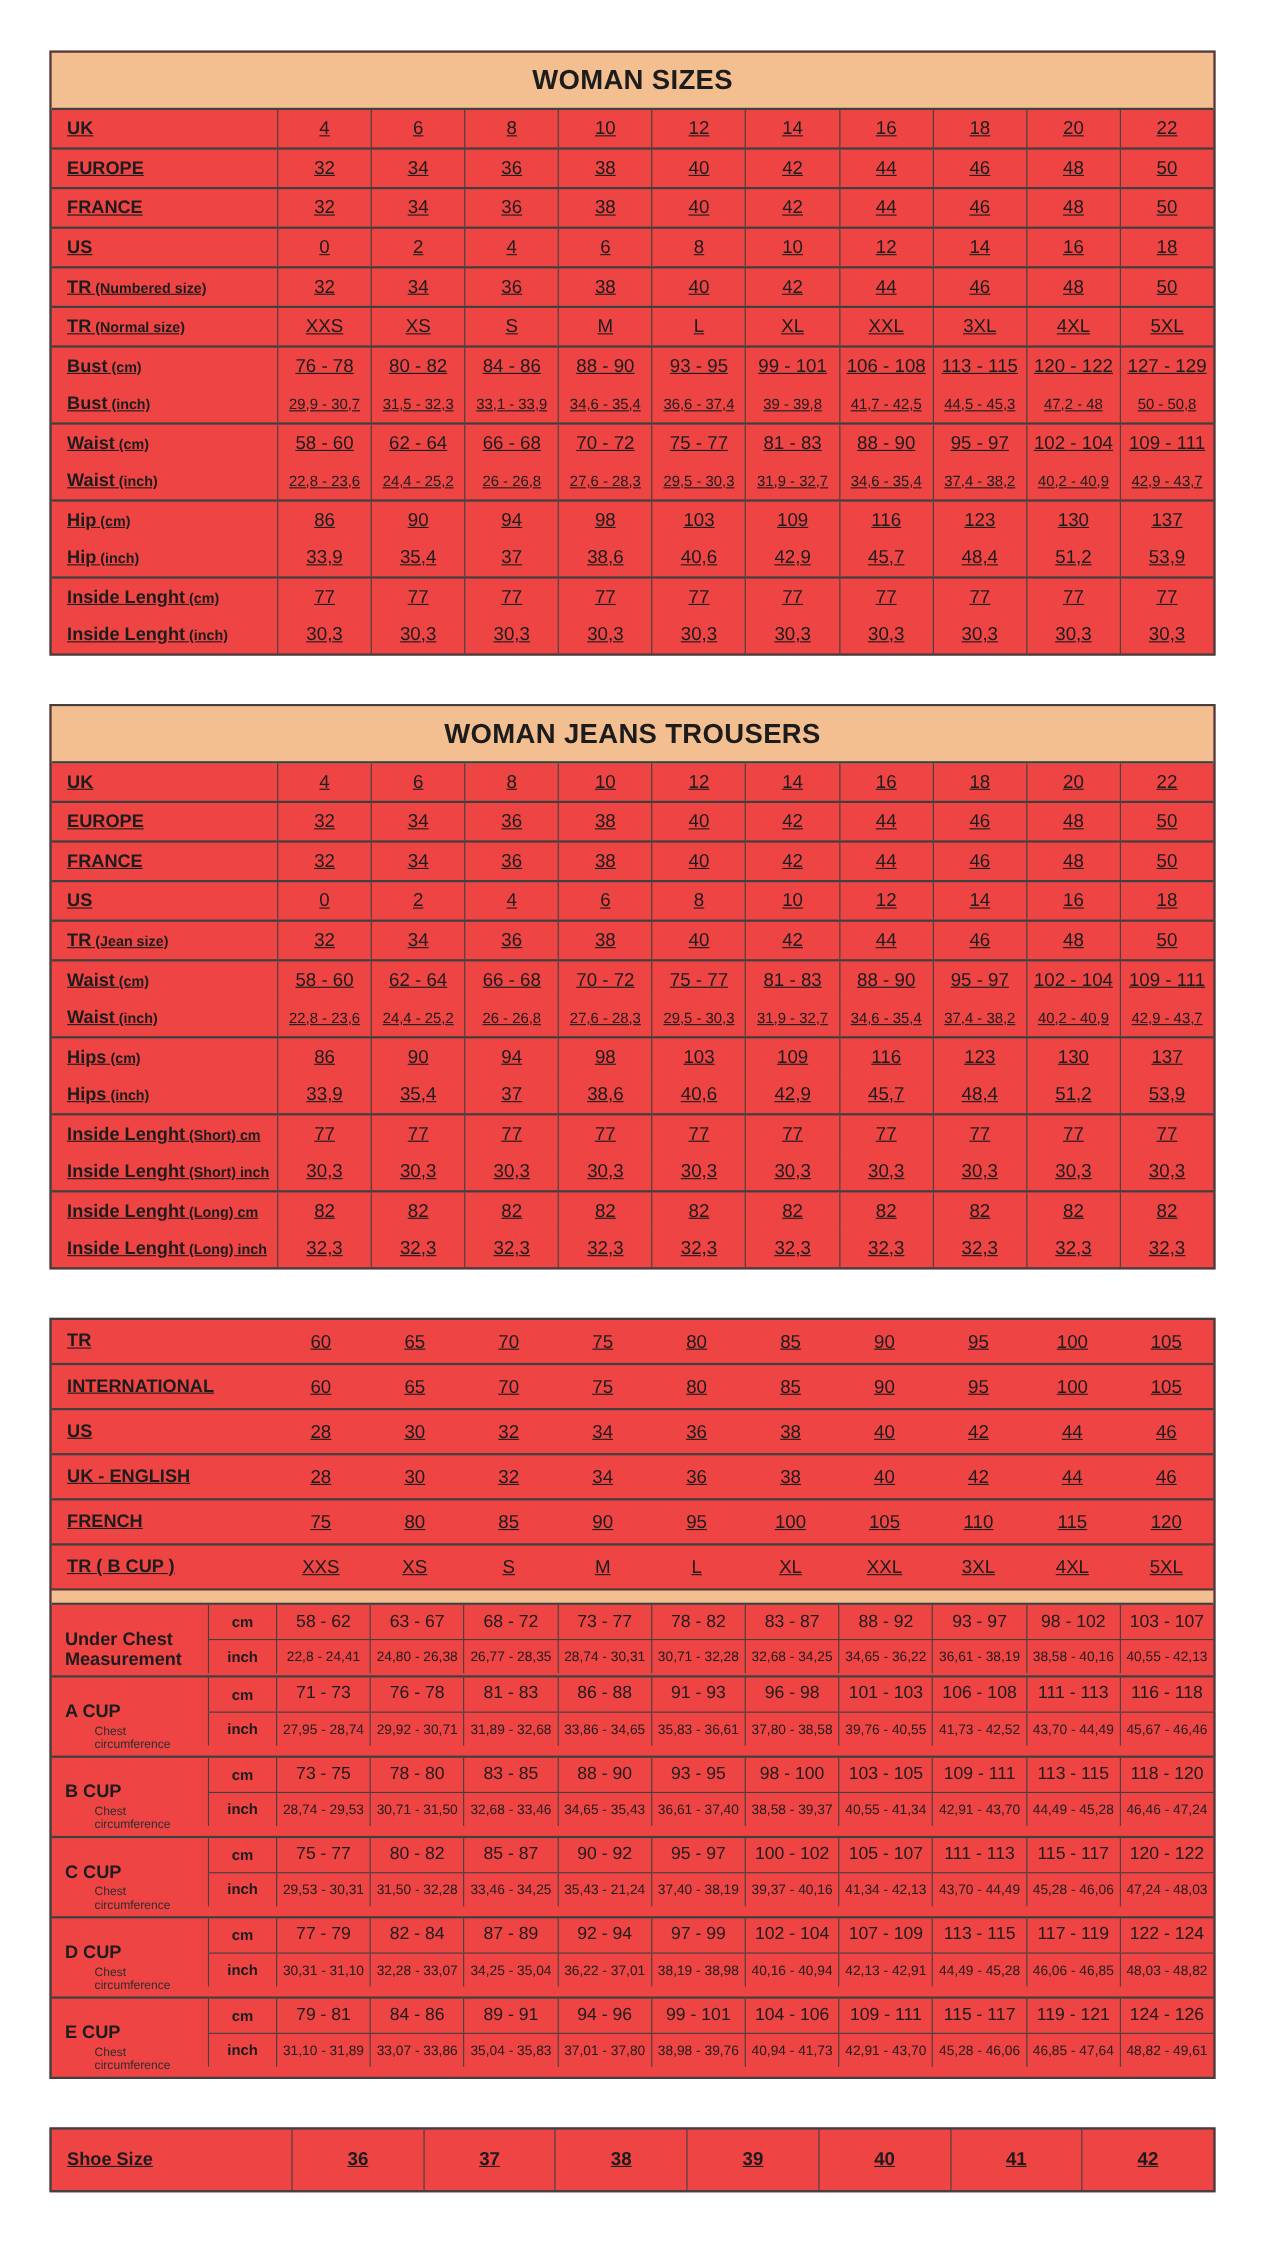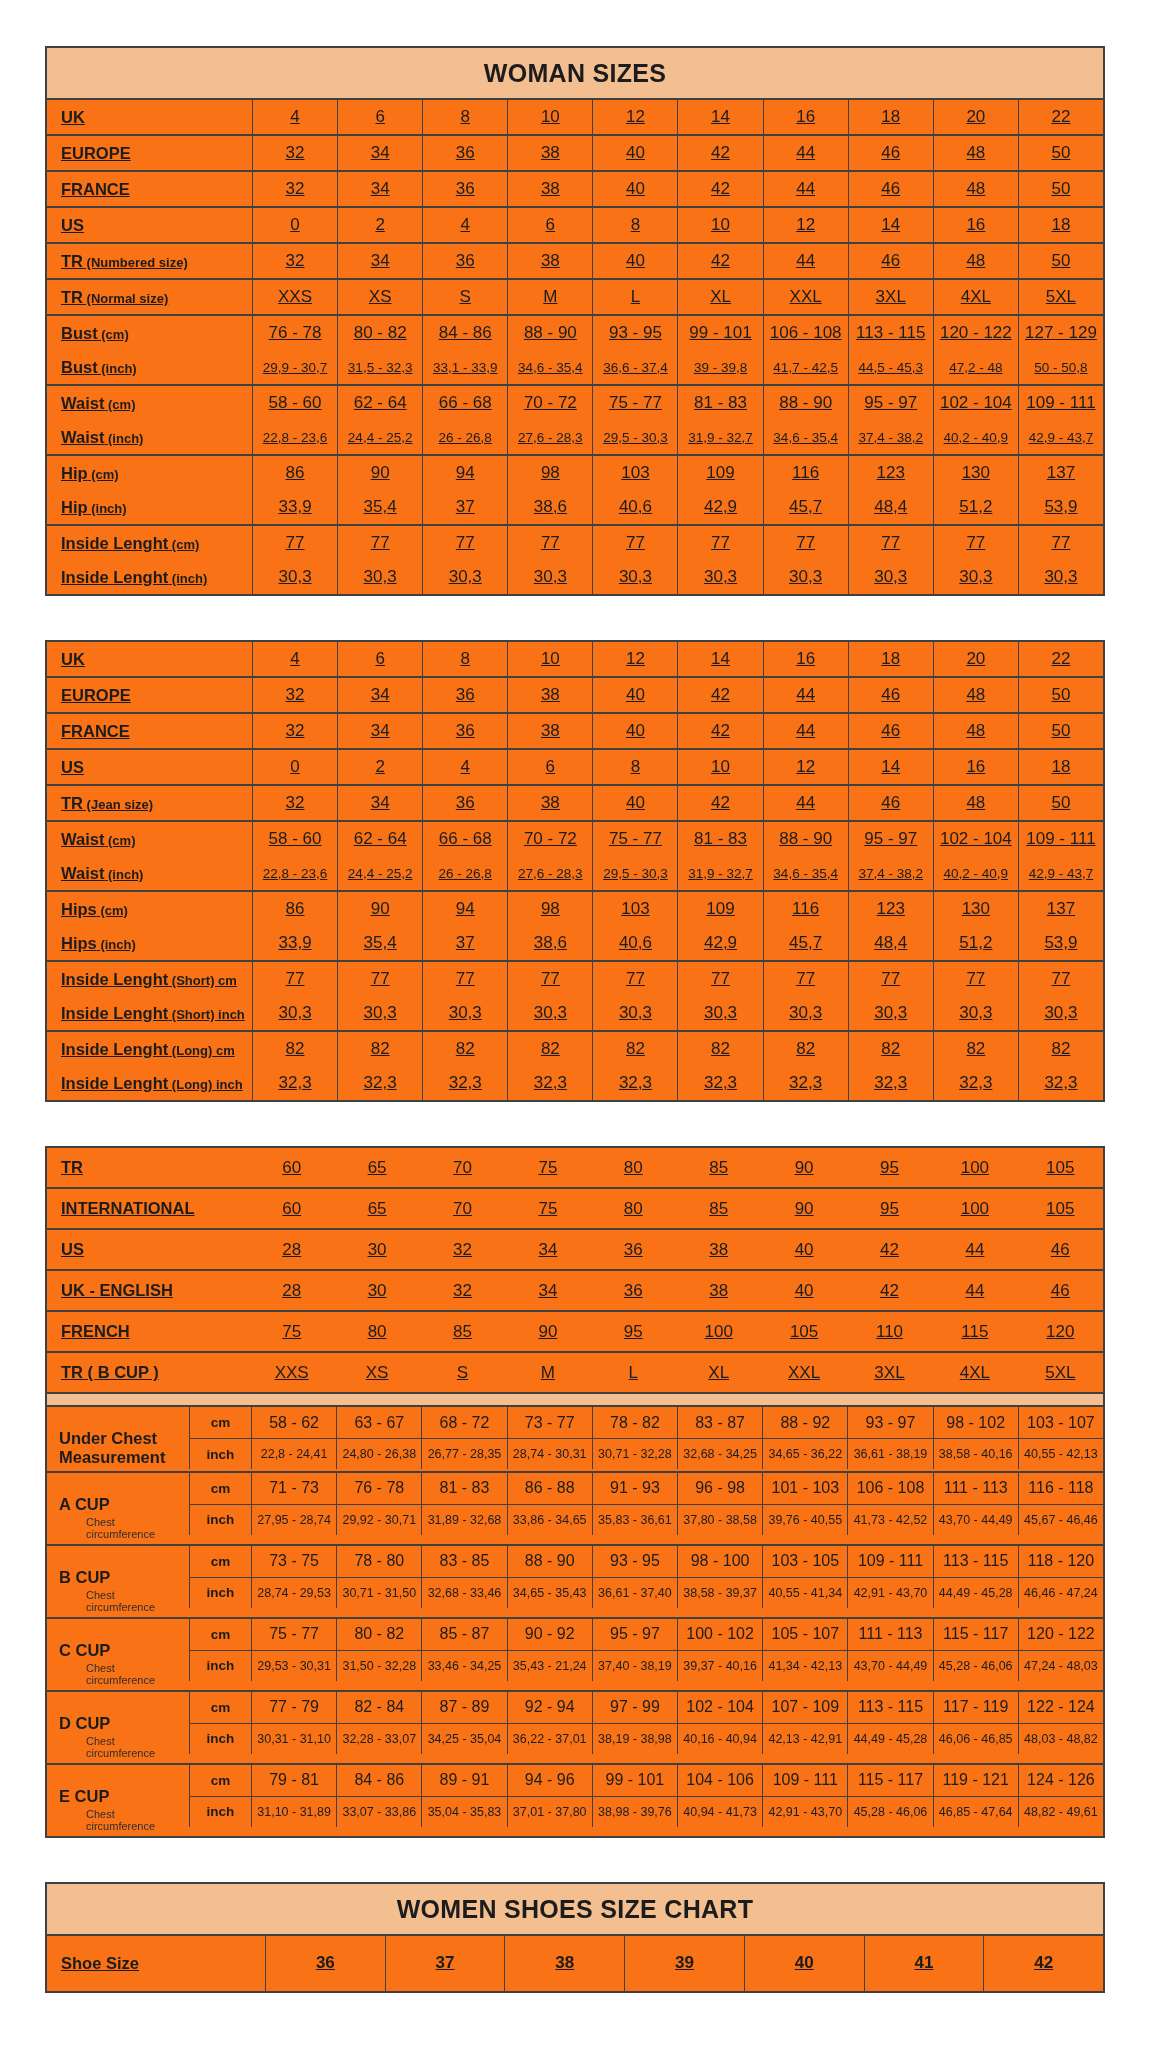--- a/index.html
+++ b/index.html
@@ -12,21 +12,21 @@
   body{
     width:1164px;
     font-family:"Liberation Sans", sans-serif;
     color:var(--tx);
   }
   .sheet{padding:46px 58px 20px 45px;width:1164px;}
   .table-box{
     width:1060px;
     border:2.5px solid var(--bd);
     margin-bottom:44px;
-    background:#f97316;
+    background:#ef4444;
   }
   .thead{
     background:var(--accent);
     text-align:center;
     padding:11px 0 10px;
     border-bottom:2.5px solid var(--bd);
   }
   .ttitle{font-size:25px;font-weight:bold;letter-spacing:.3px;}
   .tsub{font-size:13.5px;font-weight:bold;margin-top:1px;}
   .tsub:empty{display:none;}
@@ -295,20 +295,24 @@
             <div class="cell">30,3</div>
             <div class="cell">30,3</div>
             <div class="cell">30,3</div>
             <div class="cell">30,3</div>
           </div>
         </div>
       </div>
   </section>
 
   <section class="table-box" data-table="woman-jeans">
+    <header class="thead">
+      <div class="ttitle">WOMAN JEANS TROUSERS</div>
+
+    </header>
     <div class="tbody">
         <div class="tgroup">
           <div class="trow g10">
             <div class="labelcell"><span class="lbl">UK</span></div>
             <div class="cell">4</div>
             <div class="cell">6</div>
             <div class="cell">8</div>
             <div class="cell">10</div>
             <div class="cell">12</div>
             <div class="cell">14</div>
@@ -786,24 +790,20 @@
               <div class="cell">45,28 - 46,06</div>
               <div class="cell">46,85 - 47,64</div>
               <div class="cell">48,82 - 49,61</div>
             </div>
           </div>
         </div>
       </div>
   </section>
 
   <section class="table-box" data-table="women-shoes">
-    <header class="thead">
-      <div class="ttitle">WOMEN SHOES SIZE CHART</div>
-
-    </header>
     <div class="tbody">
         <div class="tgroup">
           <div class="trow g7 boldrow">
             <div class="labelcell"><span class="lbl">Shoe Size</span></div>
             <div class="cell">36</div>
             <div class="cell">37</div>
             <div class="cell">38</div>
             <div class="cell">39</div>
             <div class="cell">40</div>
             <div class="cell">41</div>

